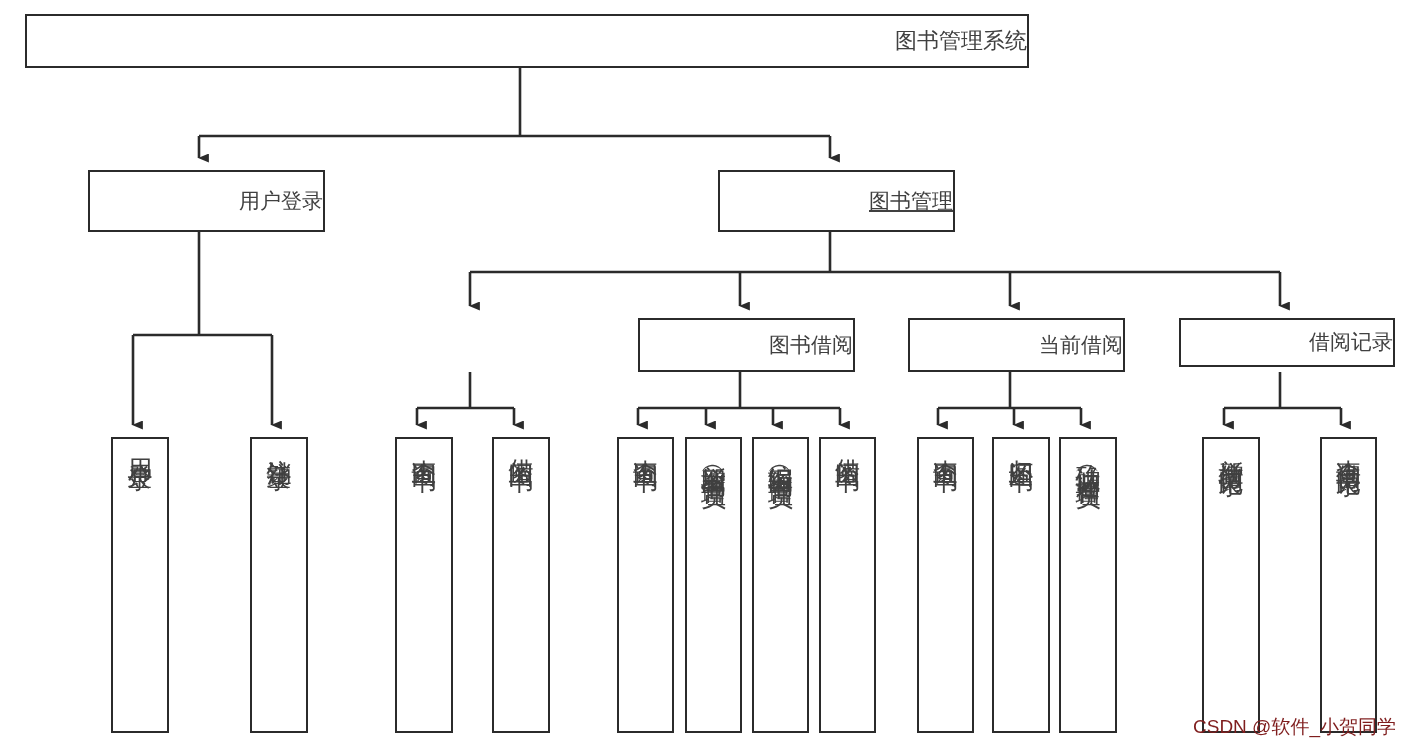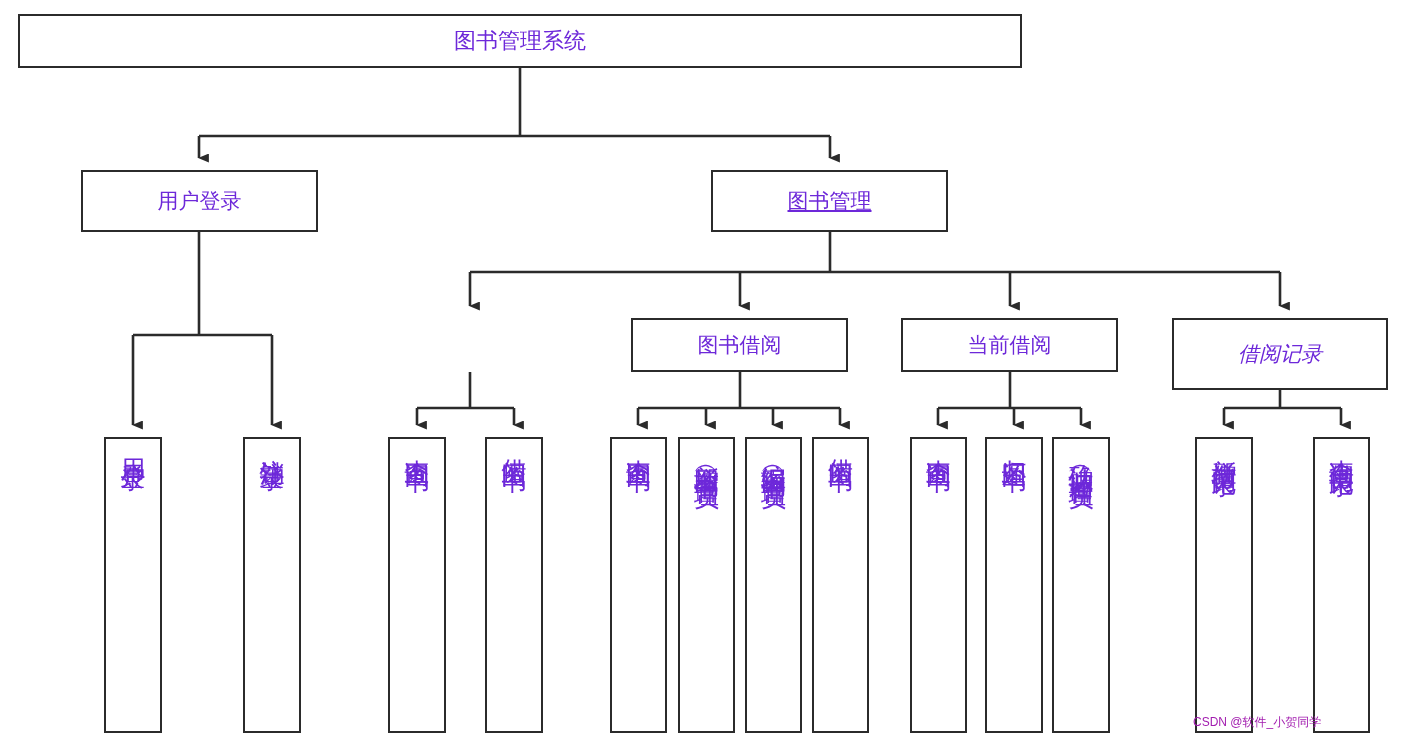--- a/index.html
+++ b/index.html
@@ -24,22 +24,23 @@
     width: 1405px;
     height: 747px;
   }
   .node {
     position: absolute;
     box-sizing: border-box;
     background: #ffffff;
     border: 2px solid #2b2b2b;
     display: flex;
     align-items: center;
-    justify-content: center;
-    color: #6d28d9;
+    justify-content: flex-end;
+    color: #404040;
+    margin-left: 7px;
   }
   .node .label {
     display: block;
     text-align: center;
     line-height: 1.18;
     white-space: nowrap;
   }
   .node.horiz .label {
     font-size: 21px;
   }
@@ -61,22 +62,22 @@
   .node.vert.mid .label {
     margin-top: 0;
   }
   .node.root .label {
     font-size: 22px;
   }
   #watermark {
     position: absolute;
     left: 1193px;
     top: 714px;
-    font-size: 12px;
-    color: #a21caf;
+    font-size: 19px;
+    color: #7f1d1d;
     white-space: nowrap;
     pointer-events: none;
   }
 </style>
 </head>
 <body>
 
 <div id="stage">
 
   <svg id="wires" viewBox="0 0 1405 747" xmlns="http://www.w3.org/2000/svg">
@@ -139,21 +140,21 @@
   <div class="node horiz" style="left:711px; top:170px; width:237px; height:62px;text-decoration:underline;">
     <span class="label">图书管理</span>
   </div>
 
   <div class="node horiz" style="left:901px; top:318px; width:217px; height:54px;">
     <span class="label">当前借阅</span>
   </div>
   <div class="node horiz" style="left:631px; top:318px; width:217px; height:54px;">
     <span class="label">图书借阅</span>
   </div>
-  <div class="node horiz" style="left:1172px; top:318px; width:216px; height:72px;font-style:italic;">
+  <div class="node horiz" style="left:1172px; top:318px; width:216px; height:49px;">
     <span class="label">借阅记录</span>
   </div>
 
   <div class="node vert mid" style="left:104px; top:437px; width:58px; height:296px;">
     <span class="label">用户登录</span>
   </div>
   <div class="node vert mid" style="left:243px; top:437px; width:58px; height:296px;">
     <span class="label">注销登录</span>
   </div>
 

